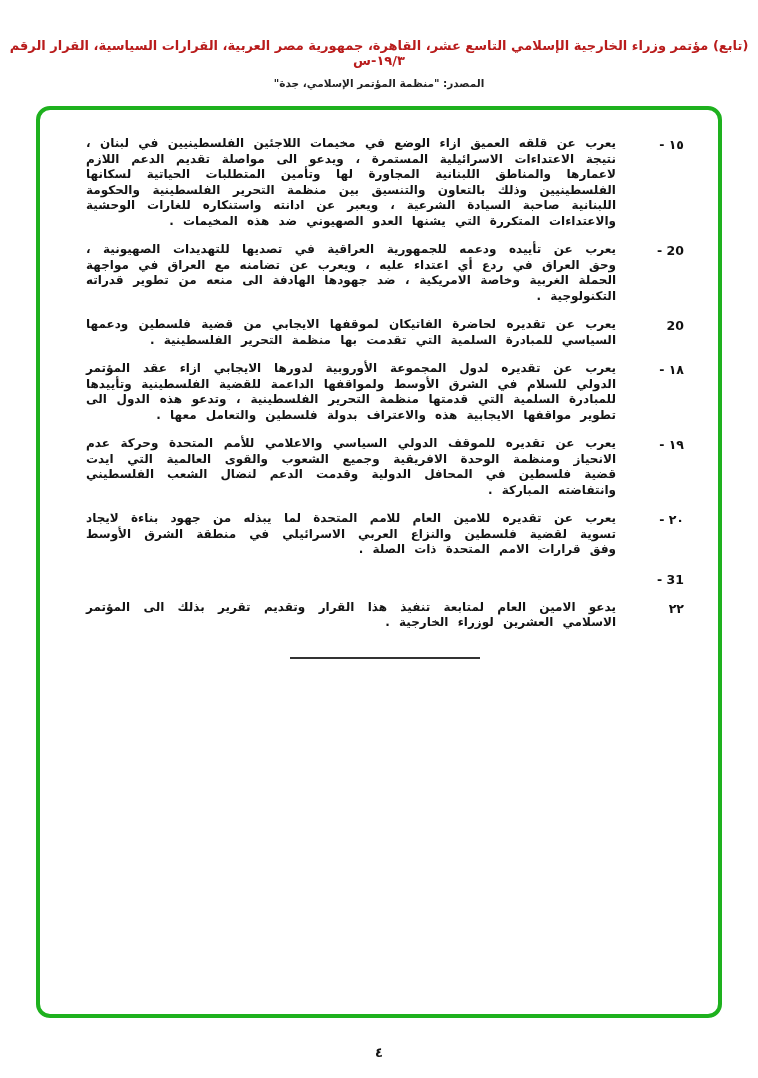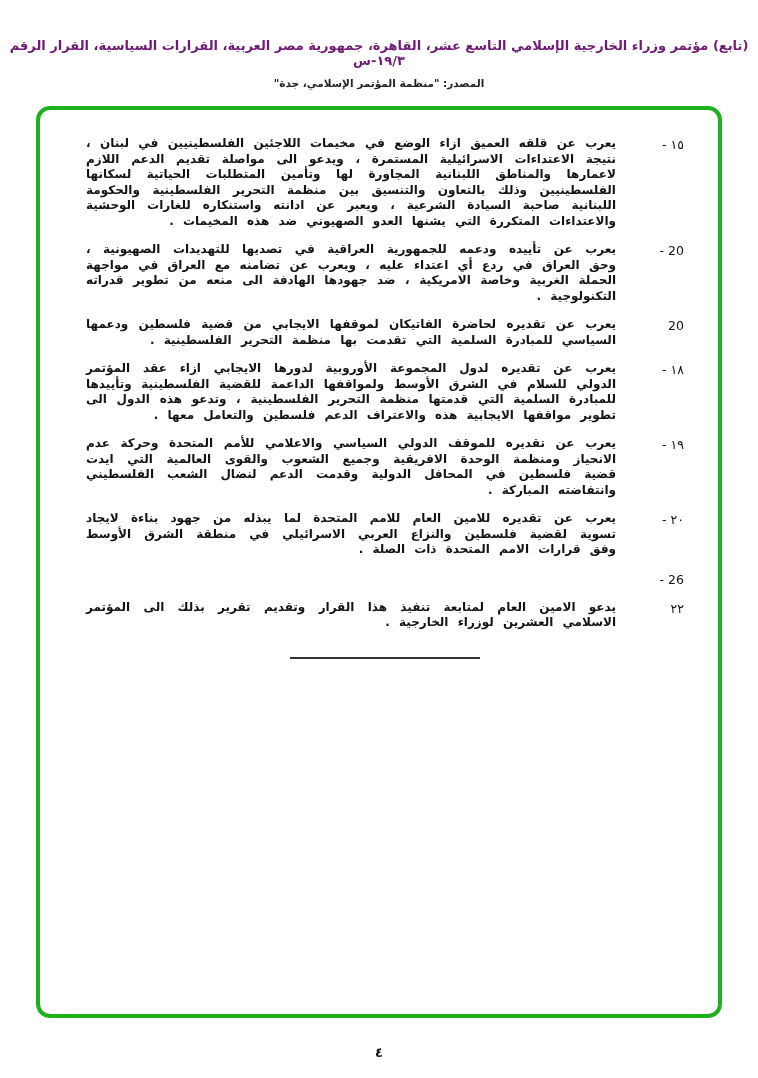--- a/index.html
+++ b/index.html
@@ -19,21 +19,21 @@
   .header{
     position:absolute;
     top:38px;left:0;right:0;
     text-align:center;
     direction:rtl;
   }
   .header-main{
     font-size:13px;
     font-weight:bold;
     letter-spacing:.2px;
-    color:#701a75;
+    color:#b91c1c;
   }
   .header-source{
     margin-top:9px;
     font-size:10.5px;
     font-weight:bold;
     color:#222;
   }
   
   .green-box{
     position:absolute;
@@ -52,21 +52,21 @@
   }
   .item{
     display:flex;
     direction:rtl;
     margin-bottom:13px;
   }
   .num{
     width:46px;
     flex:0 0 46px;
     font-size:12.5px;
-    font-weight:normal;
+    font-weight:bold;
     white-space:nowrap;
     color:#111;
     padding-top:1px;
   }
   .txt{
     flex:1;
     margin-right:22px;
     font-size:12px;
     font-weight:bold;
     line-height:15.5px;
@@ -112,35 +112,35 @@
         <div class="txt">يعرب عن تأييده ودعمه للجمهورية العراقية في تصديها للتهديدات الصهيونية ، وحق العراق في ردع أي اعتداء عليه ، ويعرب عن تضامنه مع العراق في مواجهة الحملة الغربية وخاصة الامريكية ، ضد جهودها الهادفة الى منعه من تطوير قدراته التكنولوجية .</div>
       </div>
 
       <div class="item">
         <div class="num">20</div>
         <div class="txt">يعرب عن تقديره لحاضرة الفاتيكان لموقفها الايجابي من قضية فلسطين ودعمها السياسي للمبادرة السلمية التي تقدمت بها منظمة التحرير الفلسطينية .</div>
       </div>
 
       <div class="item">
         <div class="num">١٨ -</div>
-        <div class="txt">يعرب عن تقديره لدول المجموعة الأوروبية لدورها الايجابي ازاء عقد المؤتمر الدولي للسلام في الشرق الأوسط ولمواقفها الداعمة للقضية الفلسطينية وتأييدها للمبادرة السلمية التي قدمتها منظمة التحرير الفلسطينية ، وتدعو هذه الدول الى تطوير مواقفها الايجابية هذه والاعتراف الدعم فلسطين والتعامل معها .</div>
+        <div class="txt">يعرب عن تقديره لدول المجموعة الأوروبية لدورها الايجابي ازاء عقد المؤتمر الدولي للسلام في الشرق الأوسط ولمواقفها الداعمة للقضية الفلسطينية وتأييدها للمبادرة السلمية التي قدمتها منظمة التحرير الفلسطينية ، وتدعو هذه الدول الى تطوير مواقفها الايجابية هذه والاعتراف بدولة فلسطين والتعامل معها .</div>
       </div>
 
       <div class="item">
         <div class="num">١٩ -</div>
         <div class="txt">يعرب عن تقديره للموقف الدولي السياسي والاعلامي للأمم المتحدة وحركة عدم الانحياز ومنظمة الوحدة الافريقية وجميع الشعوب والقوى العالمية التي ايدت قضية فلسطين في المحافل الدولية وقدمت الدعم لنضال الشعب الفلسطيني وانتفاضته المباركة .</div>
       </div>
 
       <div class="item">
         <div class="num">٢٠ -</div>
         <div class="txt">يعرب عن تقديره للامين العام للامم المتحدة لما يبذله من جهود بناءة لايجاد تسوية لقضية فلسطين والنزاع العربي الاسرائيلي في منطقة الشرق الأوسط وفق قرارات الامم المتحدة ذات الصلة .</div>
       </div>
 
       <div class="item">
-        <div class="num">26 -</div>
+        <div class="num">31 -</div>
       </div>
 
       <div class="item">
         <div class="num">٢٢</div>
         <div class="txt">يدعو الامين العام لمتابعة تنفيذ هذا القرار وتقديم تقرير بذلك الى المؤتمر الاسلامي العشرين لوزراء الخارجية .</div>
       </div>
 
       <div class="end-line"></div>
 
     </div>

